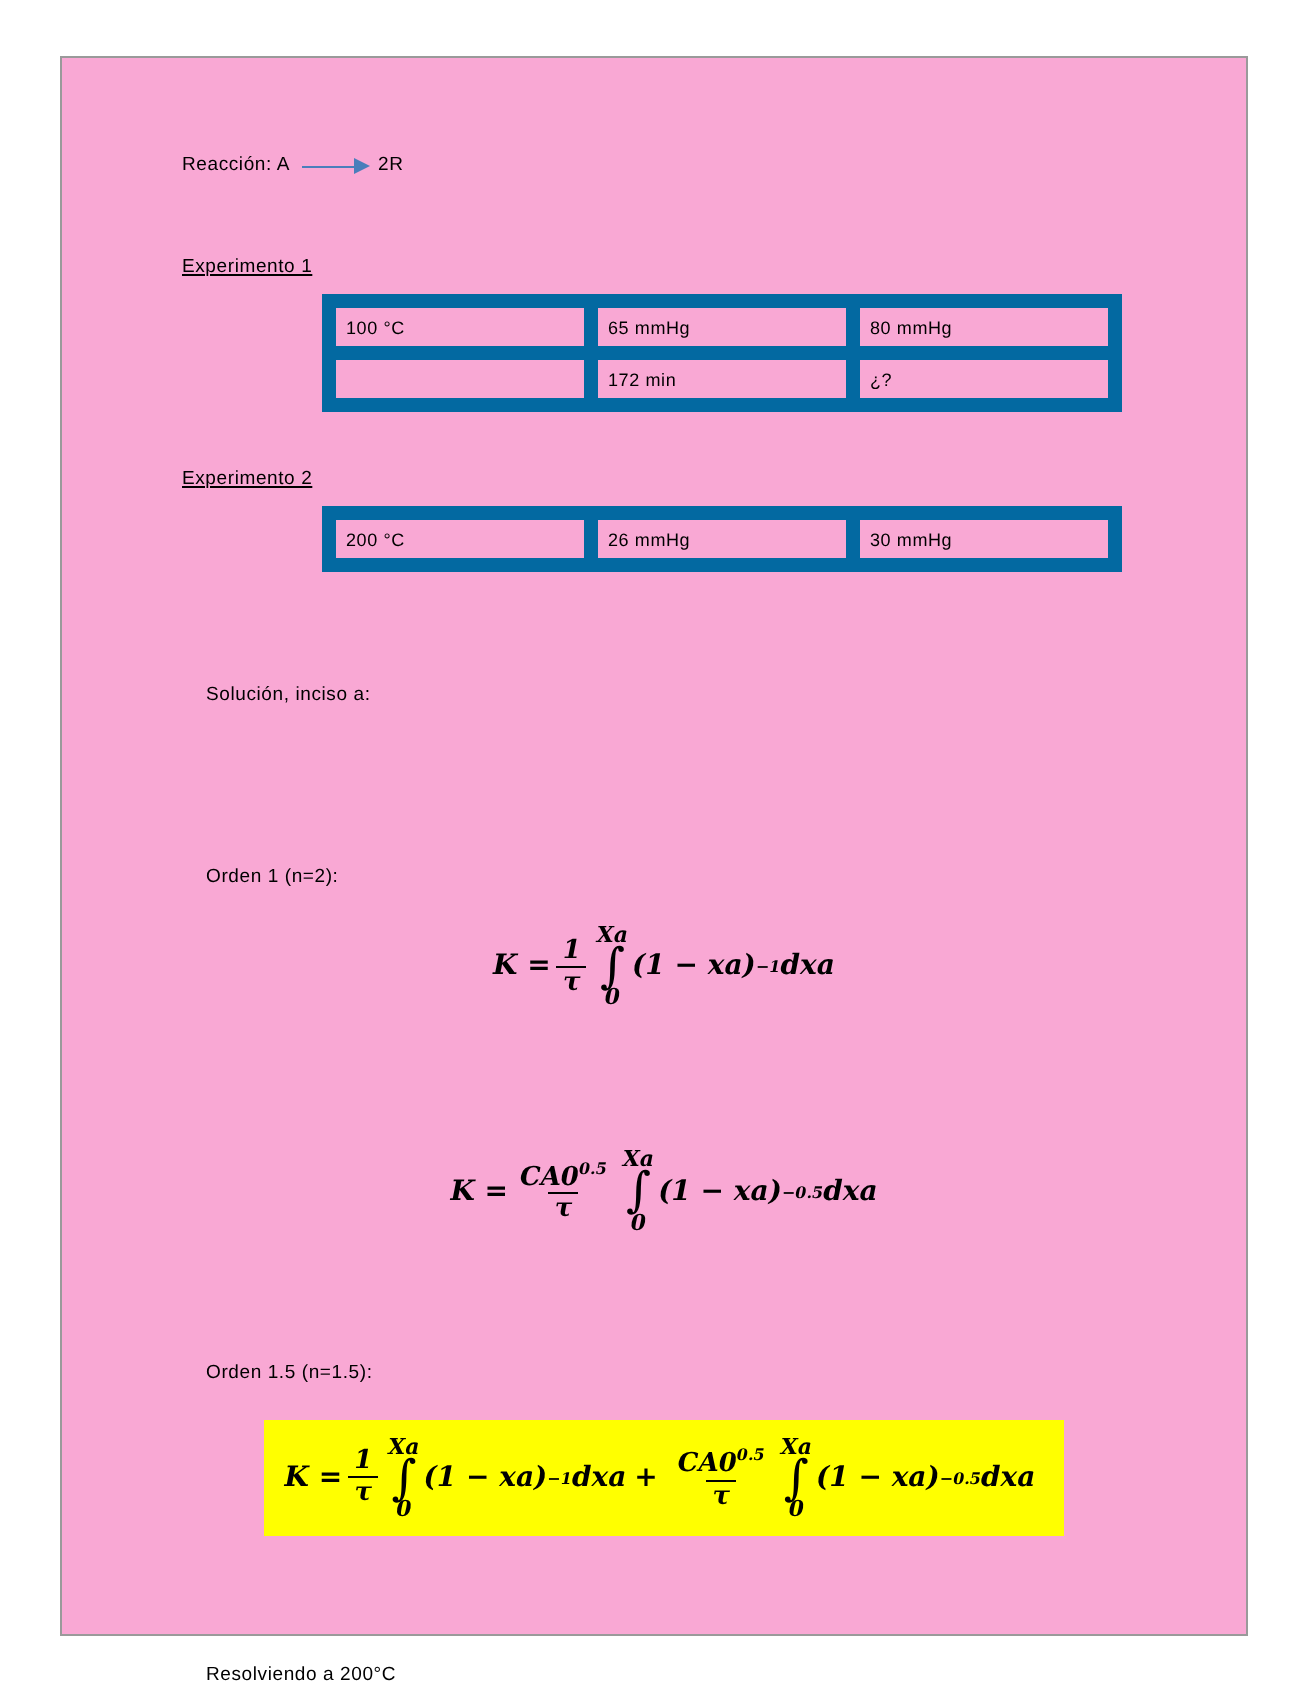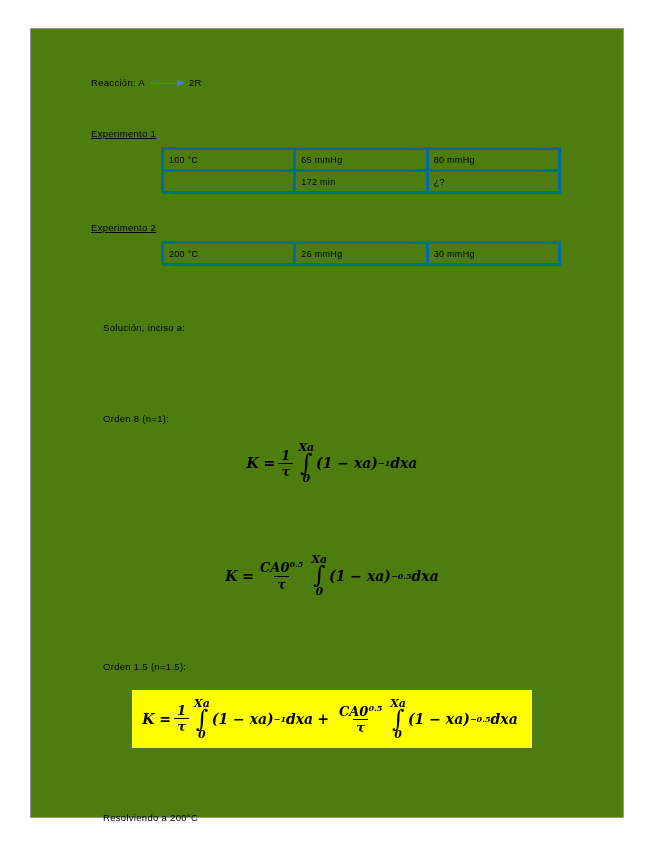--- a/index.html
+++ b/index.html
@@ -12,21 +12,21 @@
     height: 848px;
     font-family: "Liberation Sans", sans-serif;
     overflow: hidden;
   }
   .page {
     position: absolute;
     left: 30px;
     top: 28px;
     width: 594px;
     height: 790px;
-    background: #4d7c0f;
+    background: #f9a8d4;
     border: 1px solid #9a9a9a;
     box-sizing: border-box;
   }
   .content {
     position: absolute;
     left: 60px;
     top: 48px;
     right: 50px;
   }
   .line {
@@ -73,21 +73,21 @@
     margin: 0 0 8px 0;
     text-decoration: underline;
   }
   table.data {
     border-collapse: collapse;
     margin: 0 0 0 70px;
     width: 400px;
     table-layout: fixed;
   }
   table.data td {
-    border: 3px solid #0369a1;
+    border: 7px solid #0369a1;
     height: 17px;
     font-size: 9px;
     padding: 1px 5px;
     letter-spacing: 0.3px;
     vertical-align: middle;
   }
   .spacer-28 { height: 28px; }
   .spacer-36 { height: 36px; }
   .spacer-44 { height: 44px; }
   .spacer-20 { height: 20px; }
@@ -190,21 +190,21 @@
 
     <div class="spacer-44"></div>
 
     <div class="line">Solución, inciso a:</div>
 
     <div class="spacer-36"></div>
 
 
     <div class="spacer-20"></div>
 
-    <div class="line">Orden 8 (n=1):</div>
+    <div class="line">Orden 1 (n=2):</div>
 
     <div class="math-block">
       <span class="math">
         <span>K =</span>
         <span class="frac">
           <span class="num">1</span>
           <span class="den">τ</span>
         </span>
         <span class="intgr">
           <span class="lim">Xa</span>

